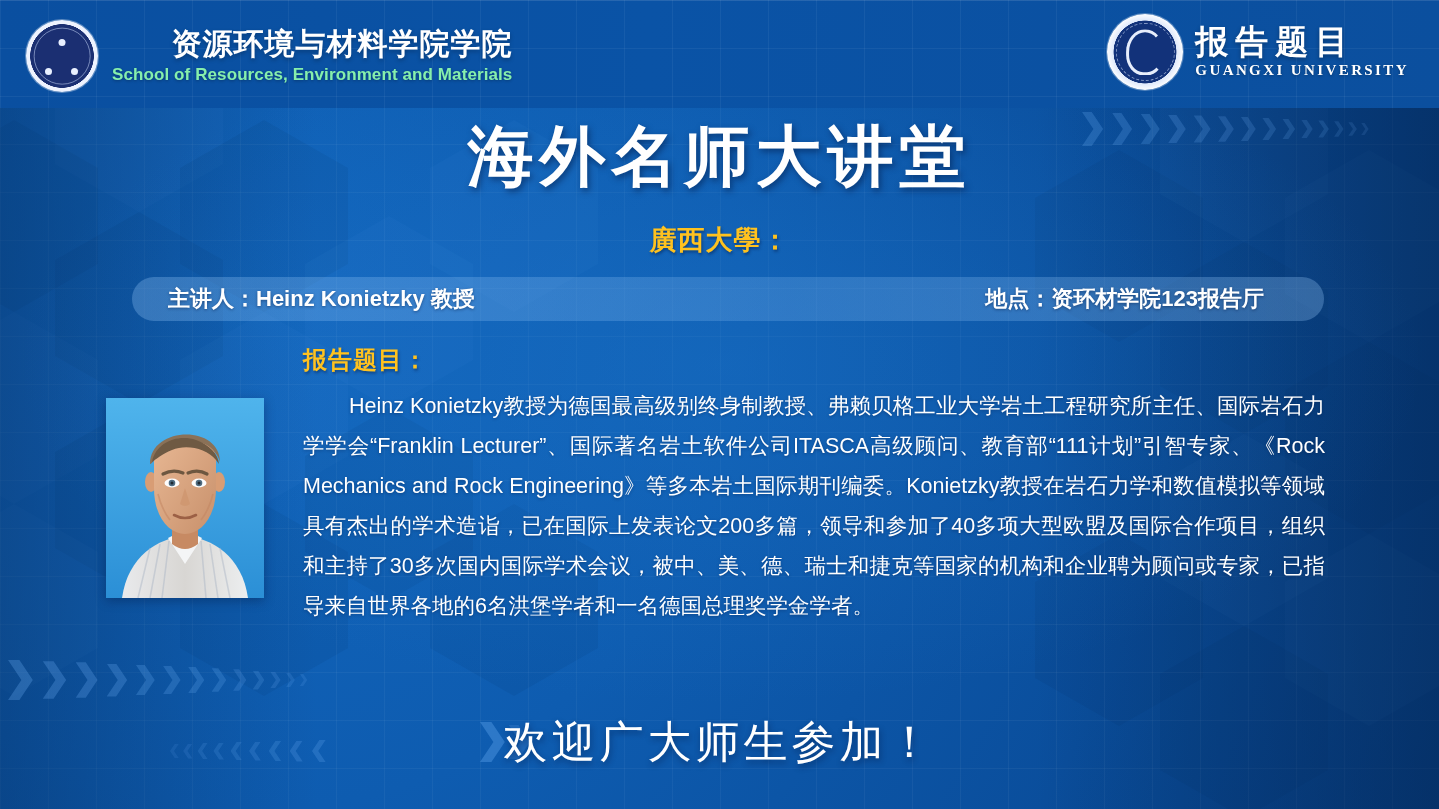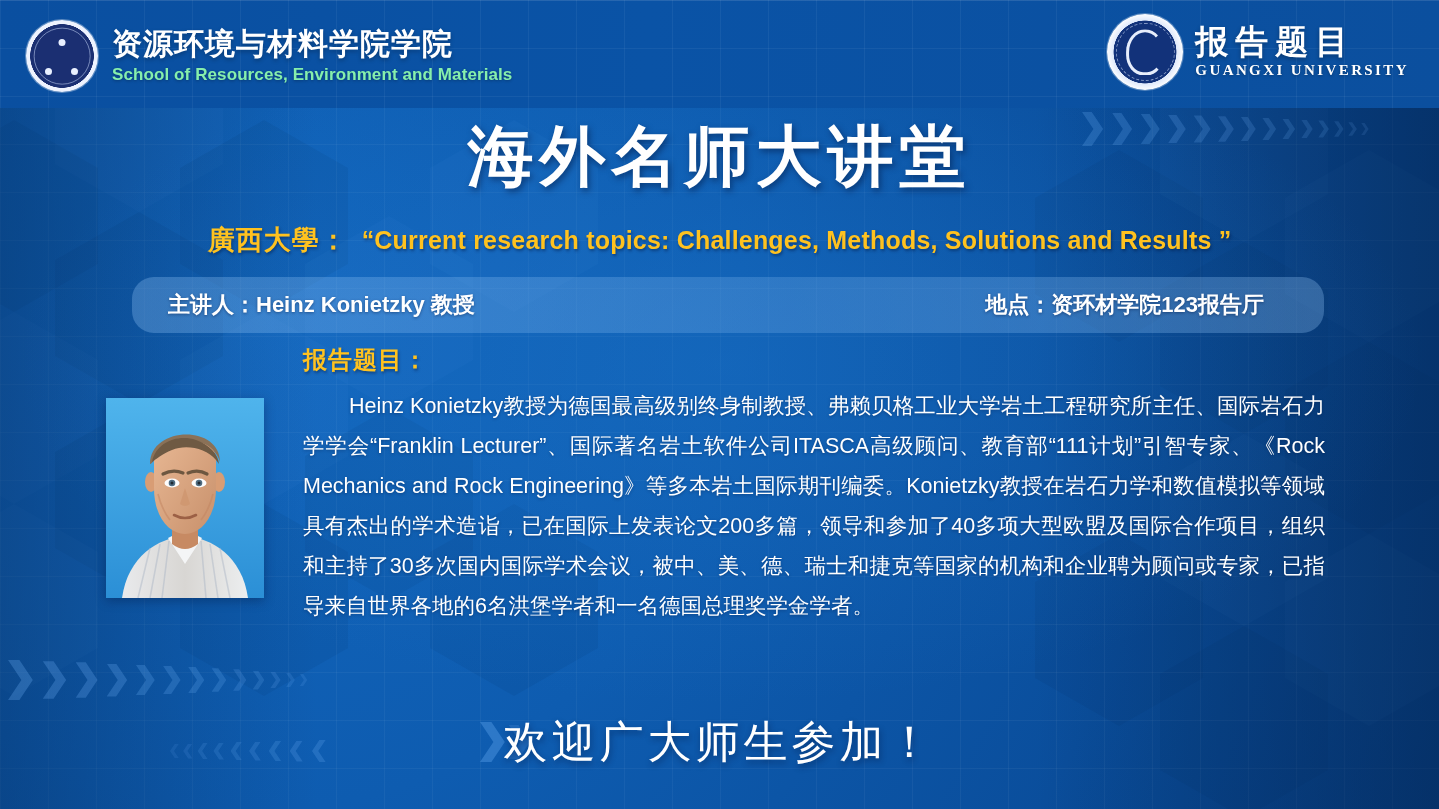--- a/index.html
+++ b/index.html
@@ -63,21 +63,21 @@
   .chev{
     display:block;
     background:rgba(120,185,255,.20);
     clip-path:polygon(0% 0%, 46% 0%, 100% 50%, 46% 100%, 0% 100%, 54% 50%);
   }
   .chev.left{
     clip-path:polygon(100% 0%, 54% 0%, 0% 50%, 54% 100%, 100% 100%, 46% 50%);
   }
 
   
-  .logo-left{ position:absolute; left:26px; top:20px; display:flex; align-items:center; gap:14px; }
+  .logo-left{ position:absolute; left:26px; top:20px; display:flex; align-items:center; gap:14px;text-align:right; }
   .seal{
     width:72px; height:72px; border-radius:50%;
     background:
       radial-gradient(circle at 50% 50%, #1b2f72 0%, #1b2f72 62%, #f0f4ff 63%, #e8eefc 78%, #ffffff 79%, #dfe8fa 100%);
     position:relative; flex:none;
     box-shadow:0 0 0 1px rgba(255,255,255,.35);
   }
   .seal::before{
     content:""; position:absolute; left:50%; top:50%; transform:translate(-50%,-50%);
     width:44%; height:44%;
@@ -148,21 +148,21 @@
     color:#ffc21f; font-size:27px; font-weight:bold; letter-spacing:1px;
     text-shadow:1px 2px 3px rgba(0,20,60,.45);
   }
   .topic-text{
     color:#ffc21f; font-size:25px; font-weight:bold; letter-spacing:.2px;
     text-shadow:1px 2px 3px rgba(0,20,60,.45);
   }
 
   
   .info-pill{
-    position:absolute; left:132px; top:277px; width:1192px; height:56px;
+    position:absolute; left:132px; top:277px; width:1192px; height:44px;
     border-radius:22px;
     background:linear-gradient(90deg, rgba(150,200,250,.30) 0%, rgba(150,200,250,.22) 55%, rgba(150,200,250,.30) 100%);
     display:flex; align-items:center;
   }
   .info-item{
     color:#ffffff; font-size:22px; font-weight:bold; white-space:nowrap;
     text-shadow:0 1px 3px rgba(0,20,60,.45);
   }
   .info-speaker{ margin-left:36px; }
   .info-time{ margin-left:50px; }
@@ -296,21 +296,20 @@
   <div class="gx-txt">
     <div class="cn">报告题目</div>
     <div class="en">GUANGXI UNIVERSITY</div>
   </div>
 </div>
 
 <div class="main-title">海外名师大讲堂</div>
 
 <div class="topic-line">
   <span class="topic-label">廣西大學：</span>
-  <span class="topic-text">“Current research topics: Challenges, Methods, Solutions and Results ”</span>
 </div>
 
 <div class="info-pill">
   <span class="info-item info-speaker">主讲人：Heinz Konietzky 教授</span>
   <span class="info-item info-place">地点：资环材学院123报告厅</span>
 </div>
 
 <div class="bio-head">报告题目：</div>
 
 <div class="portrait">

